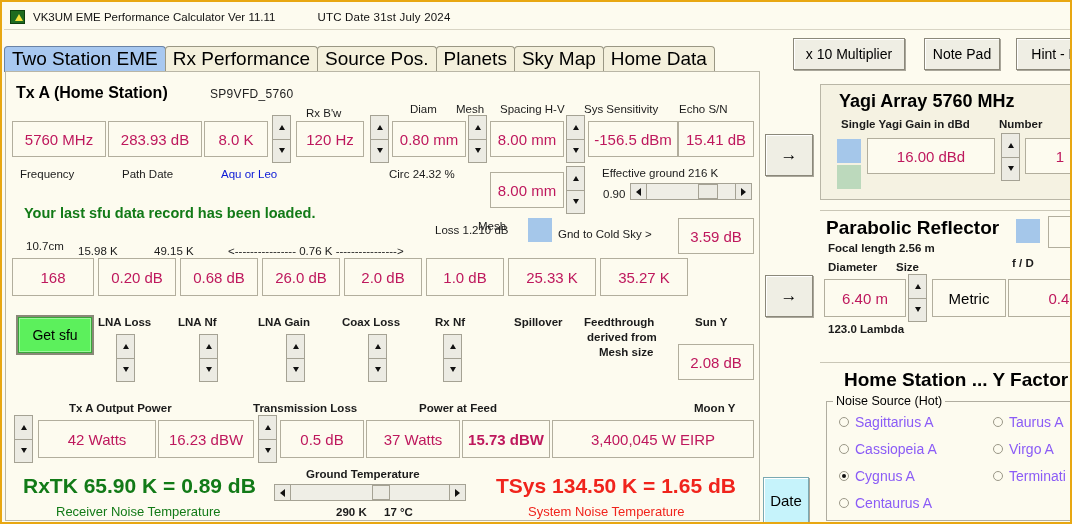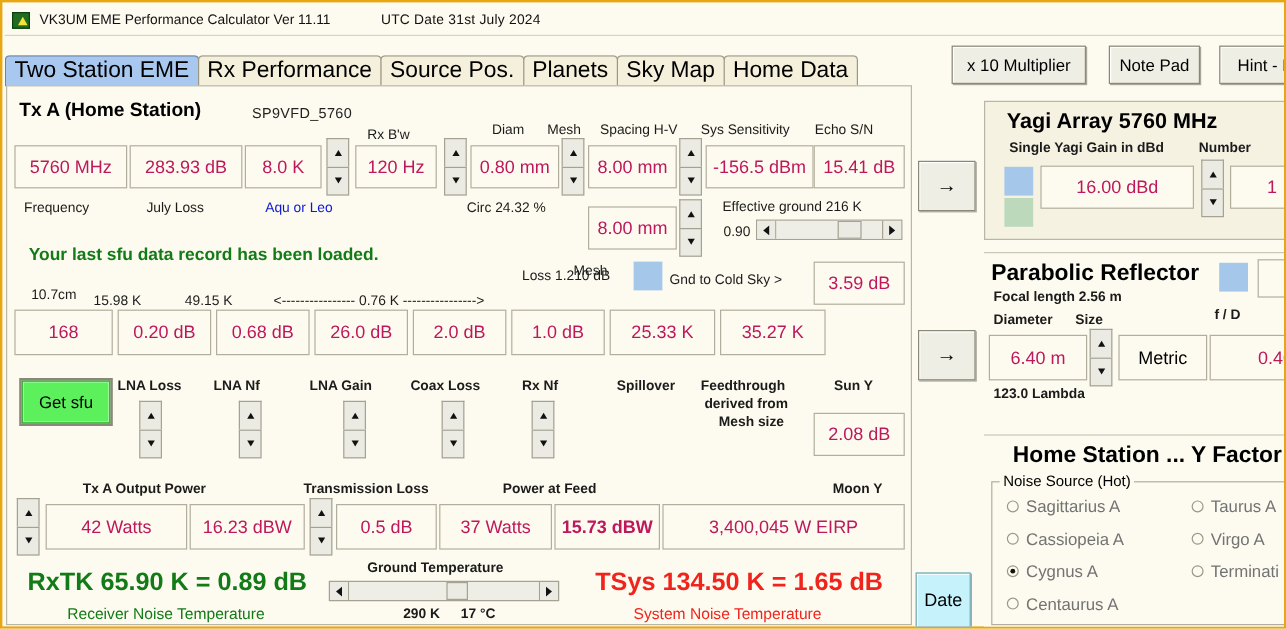--- a/index.html
+++ b/index.html
@@ -132,21 +132,21 @@
     position:absolute; background:#fdfbef;
     border-top:1px solid #c9c6b6;
   }
   .grpbox{
     position:absolute; border:1px solid #b0ada0; background:transparent;
   }
   .grpbox .cap{
     position:absolute; top:-8px; left:6px; background:#fdfbef;
     padding:0 3px; font-size:12.5px; color:#000;
   }
-  .radio{ position:absolute; display:flex; align-items:center; gap:6px; font-size:14px; color:#737373; white-space:nowrap;}
+  .radio{ position:absolute; display:flex; align-items:center; gap:6px; font-size:14px; color:#8b5cf6; white-space:nowrap;}
   .radio .dot{
     width:10px;height:10px;border-radius:50%;
     border:1px solid #9b9888; background:#fdfbef; position:relative; flex:0 0 auto;
   }
   .radio.on .dot:after{
     content:""; position:absolute; left:2px; top:2px; width:4px;height:4px;
     border-radius:50%; background:#111;
   }
 </style>
 </head>
@@ -216,21 +216,21 @@
           <span class="arw-u"></span>
         </div>
       <div>
           <span class="arw-d"></span>
         </div>
     </div>
     <div class="fld" style="left:582px; top:49px; width:90px; height:36px;">-156.5 dBm</div>
     <div class="fld" style="left:672px; top:49px; width:76px; height:36px;">15.41 dB</div>
 
     <div class="abs lbl" style="left:14px; top:96px;">Frequency</div>
-    <div class="abs lbl" style="left:116px; top:96px;">July Loss</div>
+    <div class="abs lbl" style="left:116px; top:96px;">Path Date</div>
     <div class="abs lbl blue" style="left:215px; top:96px;">Aqu or Leo</div>
     <div class="abs lbl" style="left:383px; top:96px;">Circ 24.32 %</div>
     <div class="abs lbl" style="left:596px; top:95px;">Effective ground 216 K</div>
 
     <div class="fld" style="left:484px; top:100px; width:74px; height:36px;">8.00 mm</div>
     <div class="spin" style="left:560px; top:94px;">
       <div>
           <span class="arw-u"></span>
         </div>
       <div>

